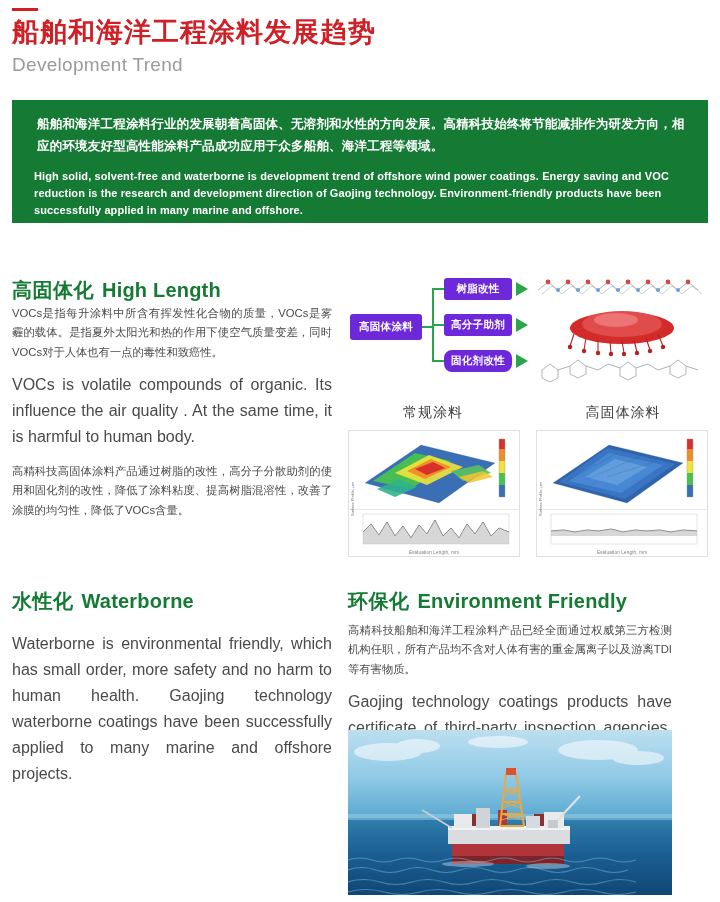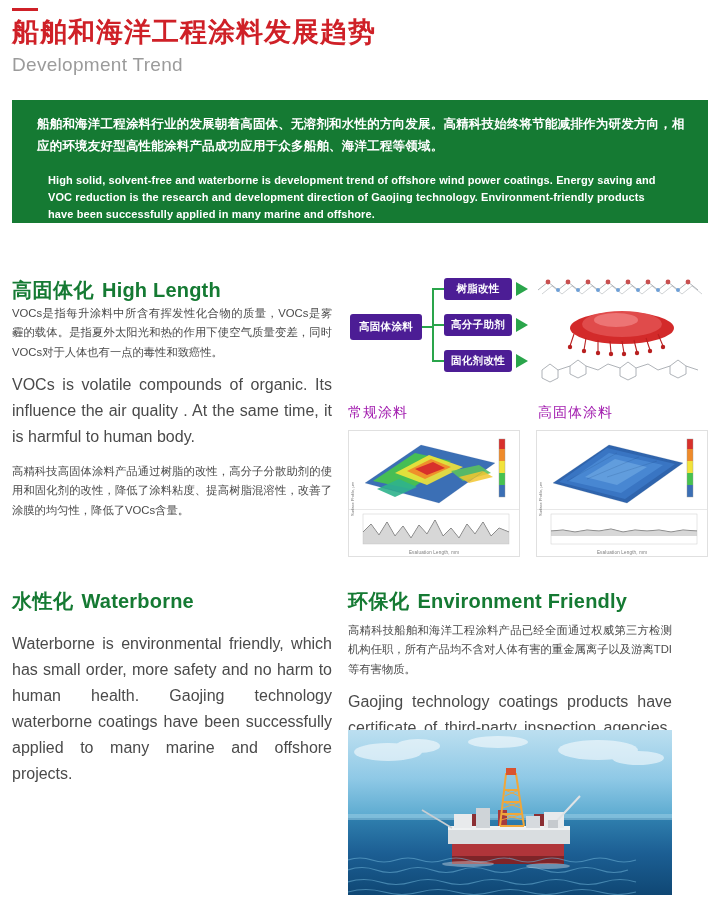--- a/index.html
+++ b/index.html
@@ -67,21 +67,21 @@
     font-size: 12.5px;
     font-weight: bold;
     line-height: 1.75;
     letter-spacing: 0.2px;
     margin: 0 0 10px 3px;
   }
   .banner-en {
     font-size: 11px;
     font-weight: bold;
     line-height: 1.55;
-    margin: 14px;
+    margin: 0;
     letter-spacing: 0.1px;
   }
 
   
   .sec-heading {
     margin: 0;
     font-size: 0;
     white-space: nowrap;
   }
   .sec-heading .cn {
@@ -126,40 +126,40 @@
   
   .flow {
     position: absolute;
     left: 348px;
     top: 276px;
     width: 360px;
     height: 110px;
   }
   .flow-box {
     position: absolute;
-    background: #4c1d95;
+    background: #6d28d9;
     color: #fff;
     font-size: 10.5px;
     font-weight: bold;
     text-align: center;
     border-radius: 3px;
     display: flex;
     align-items: center;
     justify-content: center;
     letter-spacing: 0.3px;
   }
   .flow-main {
     left: 2px;
     top: 38px;
     width: 72px;
     height: 26px;
   }
   .flow-b1 { left: 96px; top: 2px;  width: 68px; height: 22px; }
   .flow-b2 { left: 96px; top: 38px; width: 68px; height: 22px; }
-  .flow-b3 { left: 96px; top: 74px; width: 68px; height: 22px; }
+  .flow-b3 { left: 96px; top: 74px; width: 68px; height: 22px; border-radius: 8px; }
   .flow-line {
     position: absolute;
     background: #2aa54b;
   }
   .arrow {
     position: absolute;
     width: 0; height: 0;
     border-top: 7px solid transparent;
     border-bottom: 7px solid transparent;
     border-left: 12px solid #2aa54b;
@@ -179,22 +179,23 @@
     left: 348px;
     top: 404px;
     width: 360px;
   }
   .compare-labels {
     display: flex;
     justify-content: space-between;
   }
   .compare-label {
     width: 170px;
+    text-align: center;
     font-size: 14px;
-    color: #a21caf;
+    color: #404040;
     letter-spacing: 1px;
   }
   .compare-imgs {
     display: flex;
     justify-content: space-between;
     margin-top: 8px;
   }
   .surf-card {
     width: 172px;
     border: 1px solid #e0e0e0;

